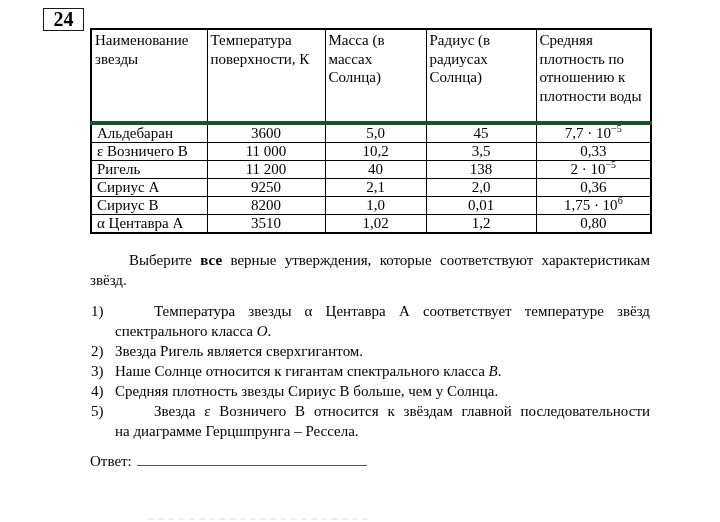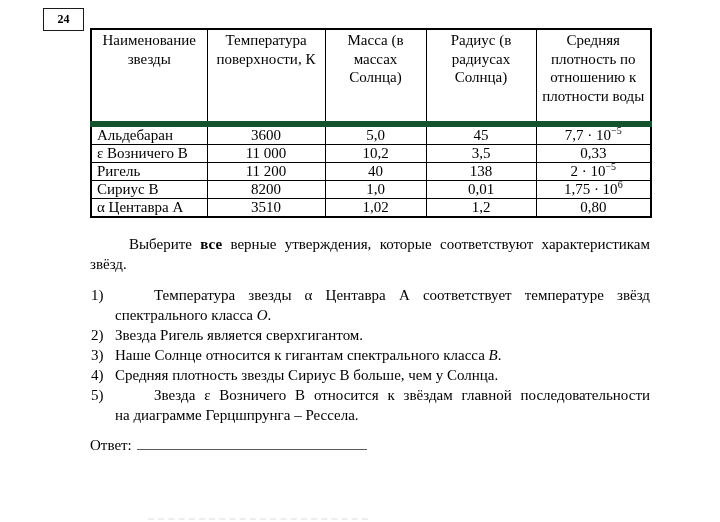--- a/index.html
+++ b/index.html
@@ -4,33 +4,33 @@
 <style>
   * { margin:0; padding:0; box-sizing:border-box; }
   html,body { background:#ffffff; }
   body {
     width:720px; height:522px; position:relative; overflow:hidden;
     font-family:"Liberation Serif", serif; font-size:15px; color:#000;
   }
   .qbox {
     position:absolute; left:43px; top:8px; width:41px; height:23px;
     border:1.7px solid #1a1a1a; text-align:center; line-height:20px;
-    font-weight:700; font-size:12px; background:#fff;
+    font-weight:700; font-size:20px; background:#fff;
   }
   .content { position:absolute; left:90px; top:12px; width:560px; }
   .title { line-height:19px; }
 
   table.stars {
     border-collapse:collapse; table-layout:fixed; width:560px;
     margin-top:16px; border:2px solid #000;
   }
   table.stars th, table.stars td { border:1.5px solid #000; }
   table.stars thead th {
-    font-weight:400; text-align:center; vertical-align:top;
-    padding:1px 3px 16px 3px; line-height:18.5px; border-bottom:6px solid #14532d;
+    font-weight:400; text-align:left; vertical-align:top;
+    padding:1px 3px 16px 3px; line-height:18.5px; border-bottom:4px solid #14532d;
   }
   table.stars tbody td {
     height:17px; line-height:17px; padding:0 10px; text-align:center;
     white-space:nowrap; overflow:hidden;
   }
   table.stars tbody td.name { text-align:left; padding-left:5px; }
   sup { font-size:10px; line-height:0; vertical-align:super; }
 
   .instruction { margin-top:16px; line-height:20px; }
   .just { text-align:justify; text-align-last:justify;margin-left:39px; }
@@ -90,20 +90,27 @@
         <td><span>0,33</span><sup></sup></td>
       </tr>
       <tr>
         <td class="name">Ригель</td>
         <td>11 200</td>
         <td>40</td>
         <td>138</td>
         <td><span>2 · 10</span><sup>−5</sup></td>
       </tr>
       <tr>
+        <td class="name">Сириус А</td>
+        <td>9250</td>
+        <td>2,1</td>
+        <td>2,0</td>
+        <td><span>0,36</span><sup></sup></td>
+      </tr>
+      <tr>
         <td class="name">Сириус В</td>
         <td>8200</td>
         <td>1,0</td>
         <td>0,01</td>
         <td><span>1,75 · 10</span><sup>6</sup></td>
       </tr>
       <tr>
         <td class="name">α Центавра А</td>
         <td>3510</td>
         <td>1,02</td>

